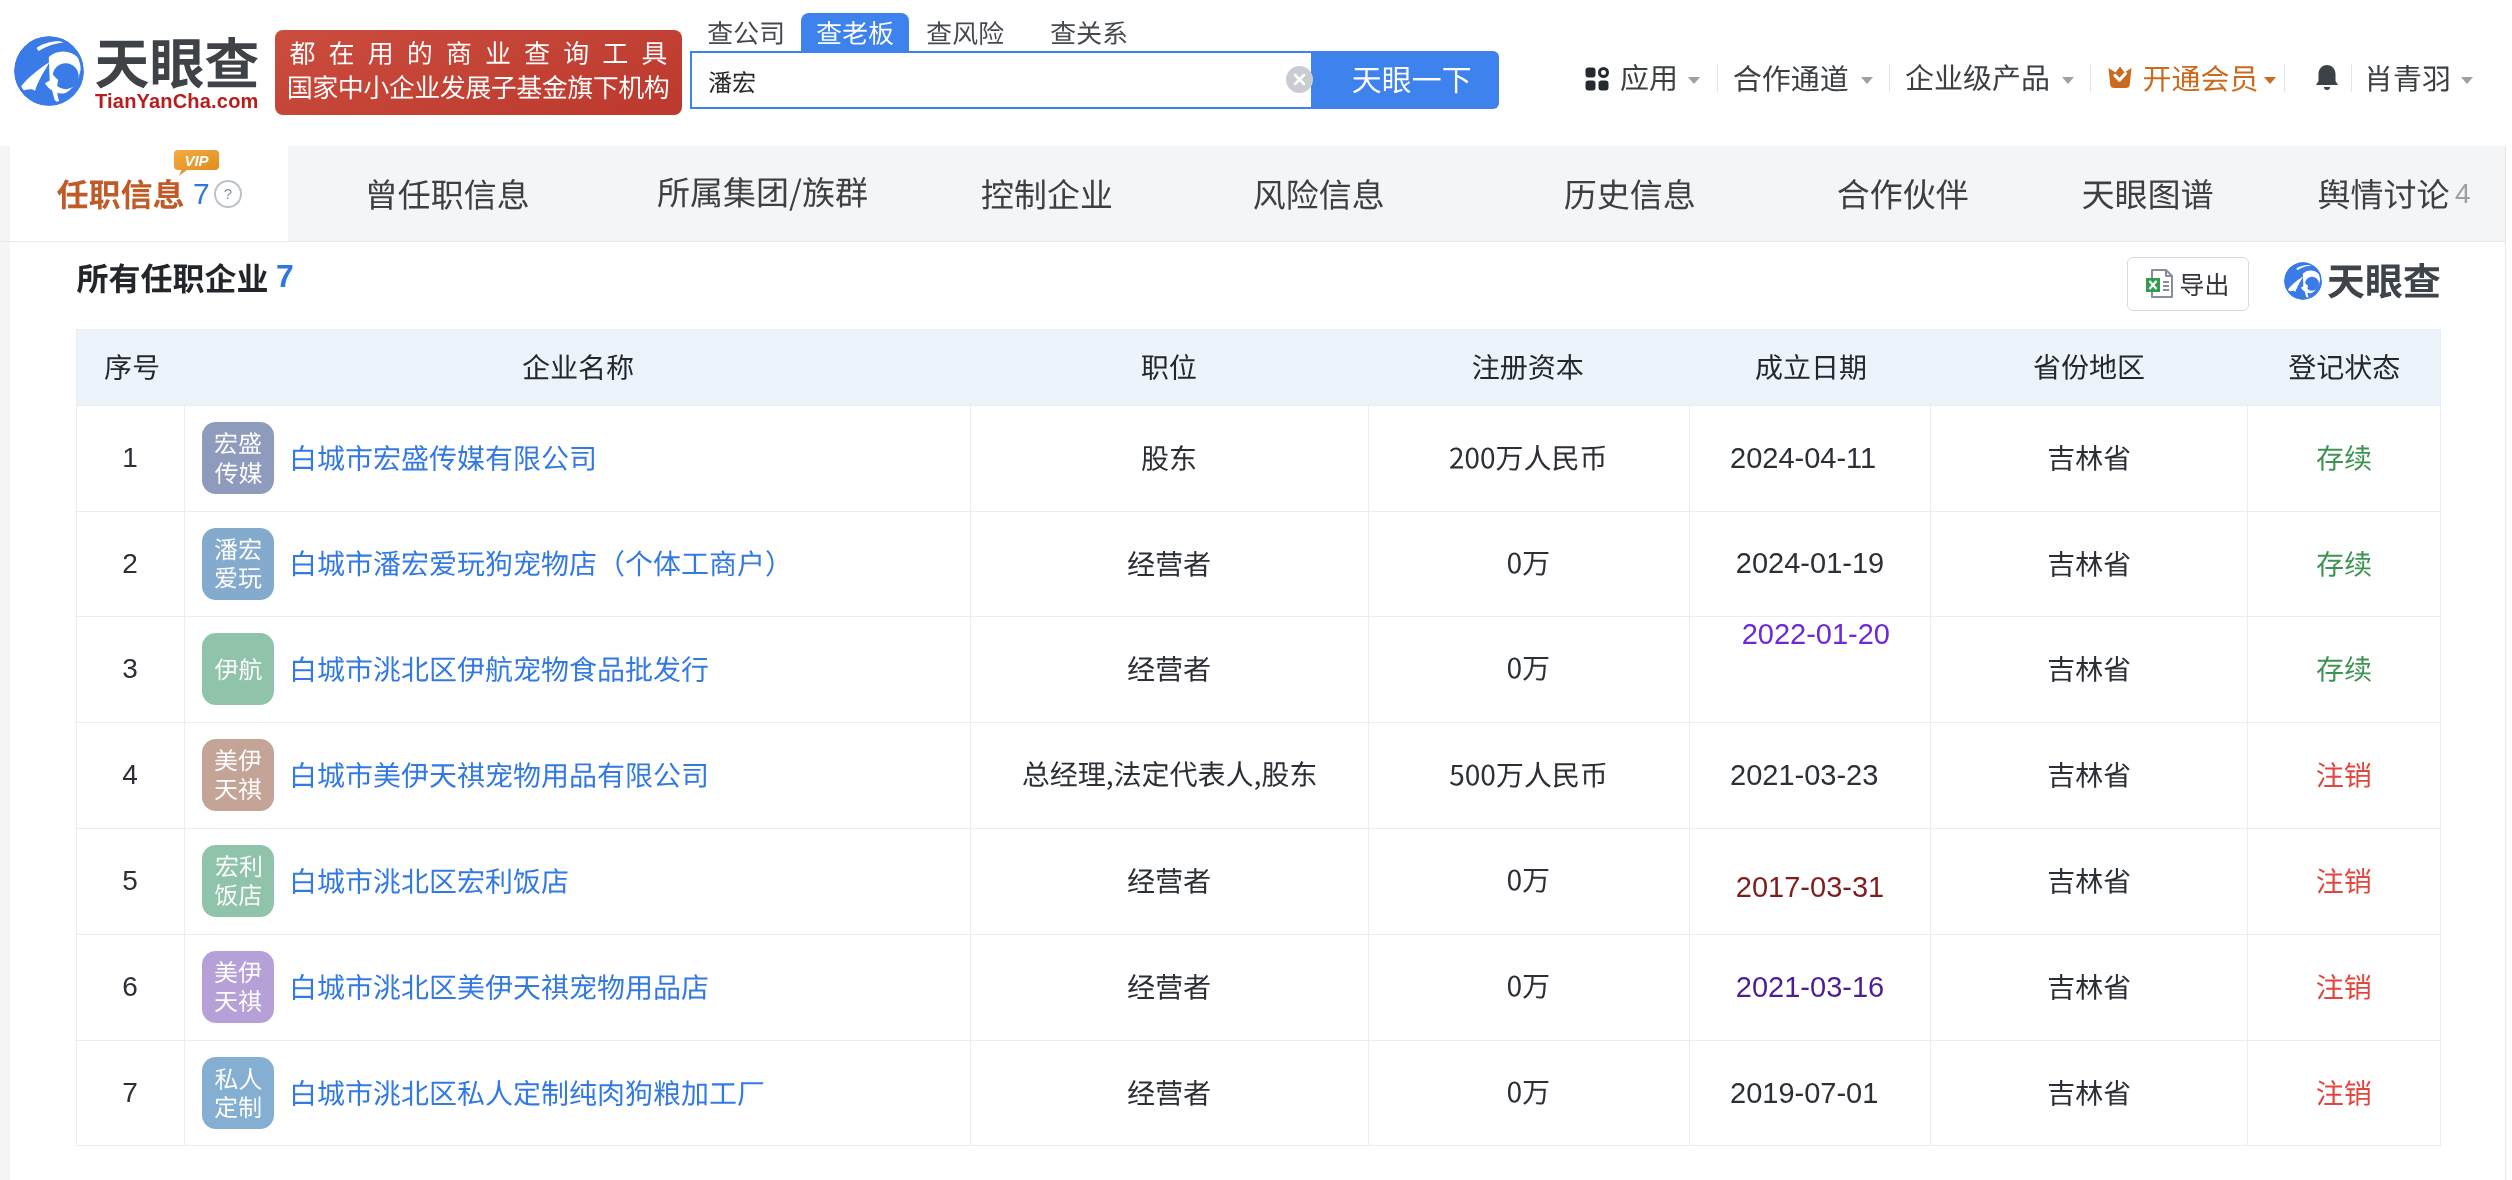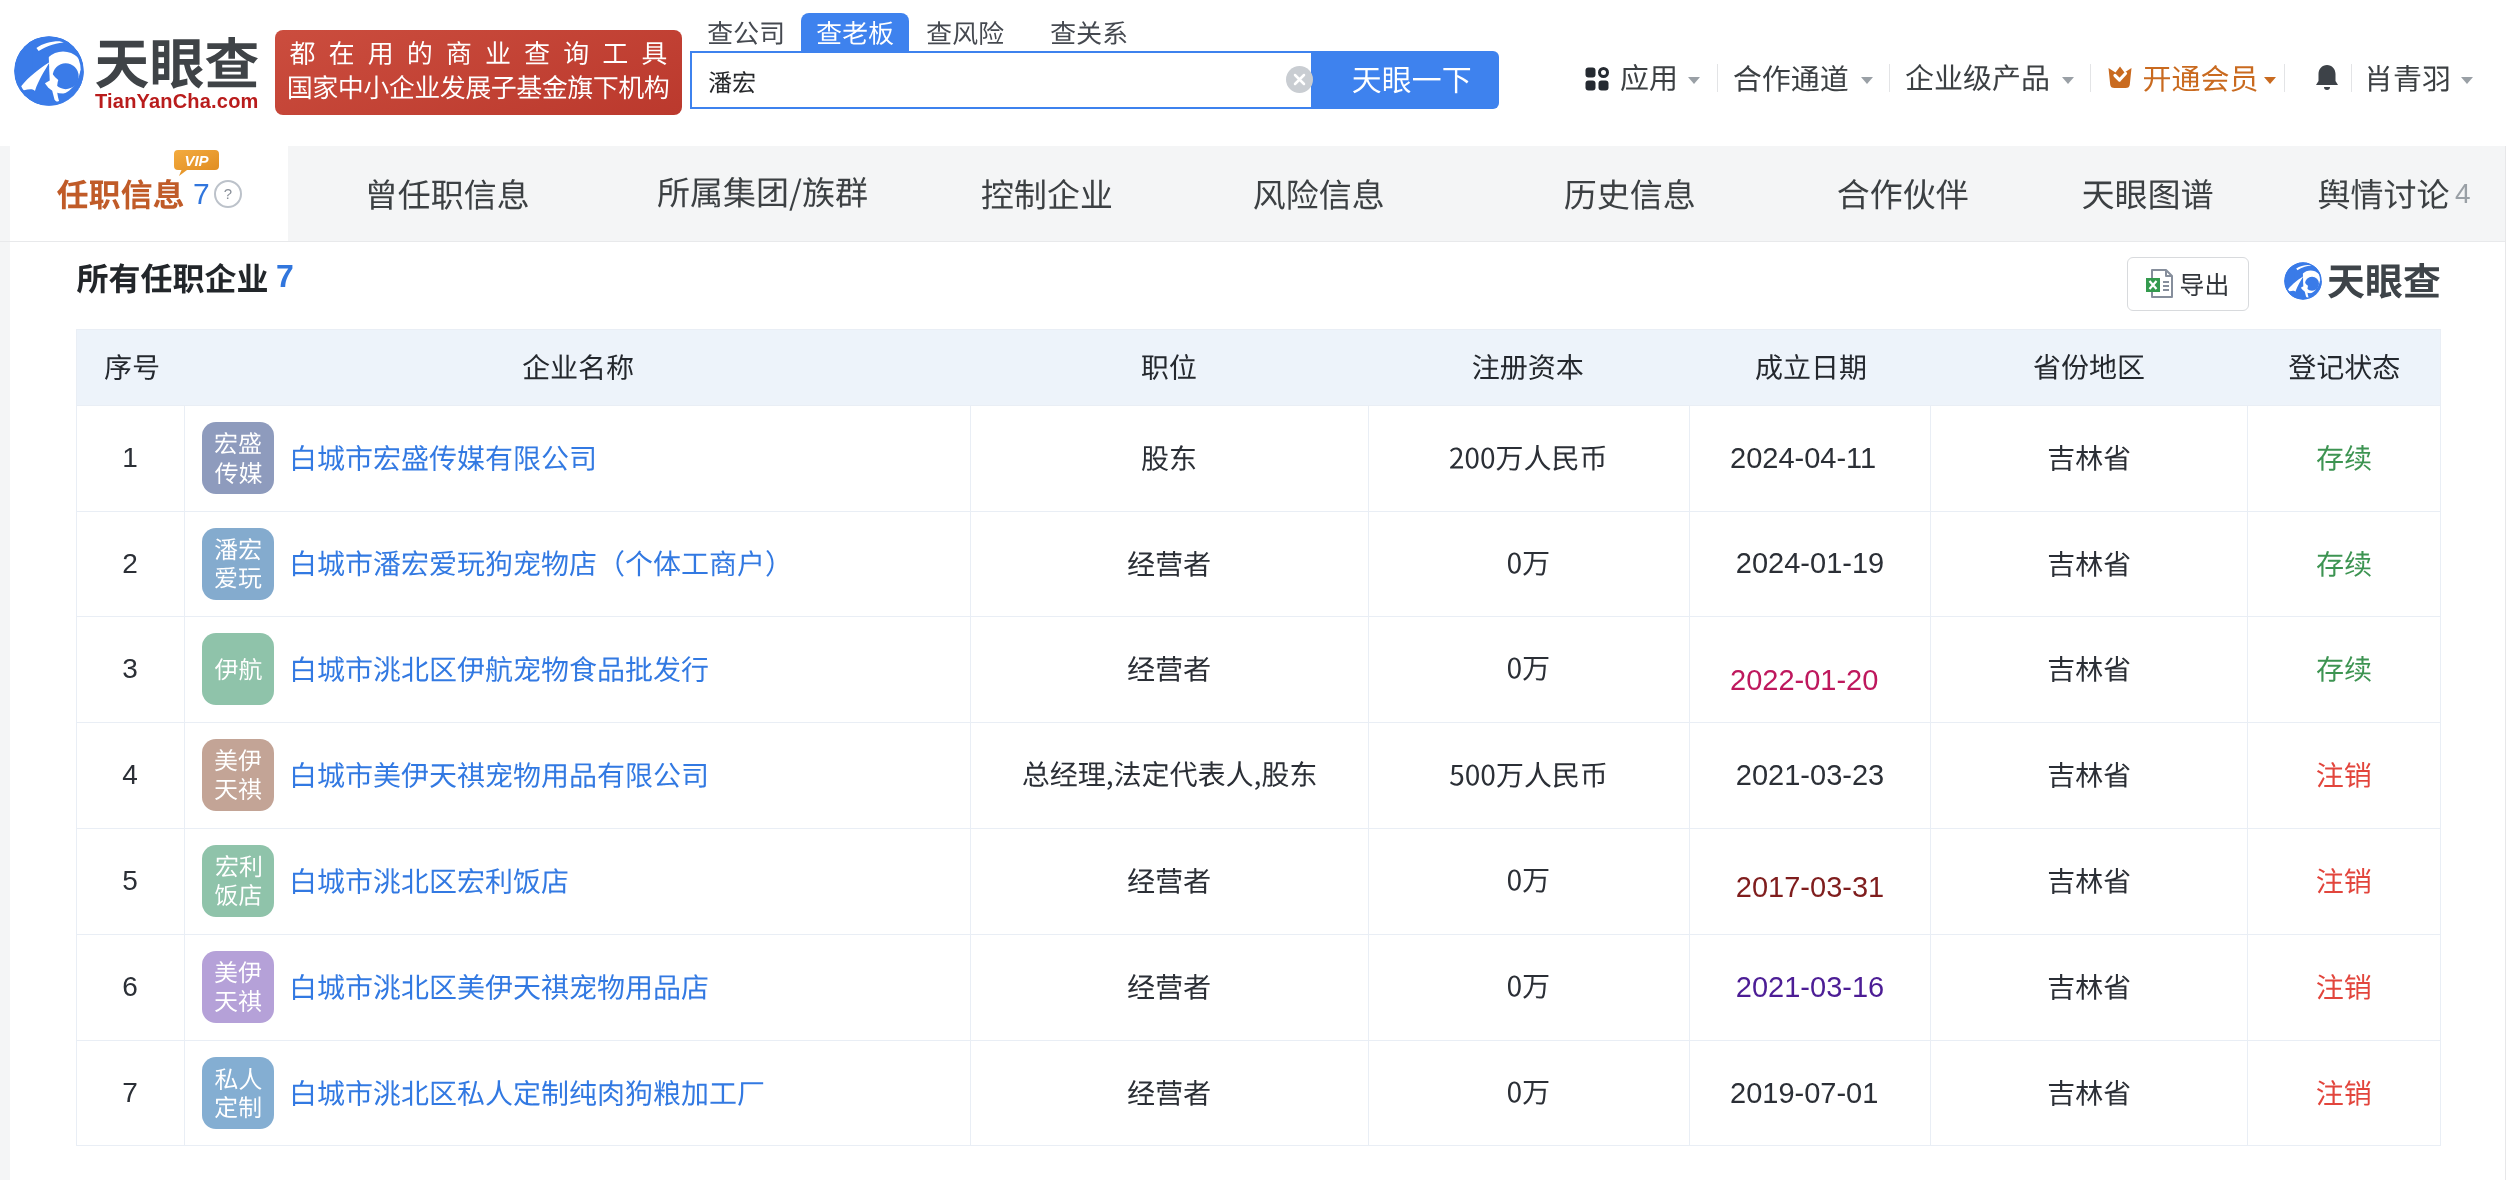--- a/index.html
+++ b/index.html
@@ -630,21 +630,21 @@
     </svg>
     <svg style="position:absolute;left:1128.2px;top:656.1px;" width="84" height="28" fill="#2b2f36">
       <use href="#gr7ecf" transform="translate(-0.9,23.5) scale(0.02800)"></use>
       <use href="#gr8425" transform="translate(27.1,23.5) scale(0.02800)"></use>
       <use href="#gr8005" transform="translate(55.1,23.5) scale(0.02800)"></use>
     </svg>
     <svg style="position:absolute;left:1507.8px;top:657.1px;" width="42" height="26" fill="#2b2f36">
       <use href="#gr30" transform="translate(-1.4,21.4) scale(0.02800)"></use>
       <use href="#gr4e07" transform="translate(14.1,21.4) scale(0.02800)"></use>
     </svg>
-    <div style="position:absolute;left:1730px;top:664px;width:160px;text-align:left;font:29px 'Liberation Sans',sans-serif;color:#be185d">2022-01-20</div>
+    <div style="position:absolute;left:1730px;top:618px;width:160px;text-align:right;font:29px 'Liberation Sans',sans-serif;color:#6d28d9">2022-01-20</div>
     <svg style="position:absolute;left:2048.6px;top:656.0px;" width="83" height="28" fill="#2b2f36">
       <use href="#gr5409" transform="translate(-1.8,23.5) scale(0.02800)"></use>
       <use href="#gr6797" transform="translate(26.2,23.5) scale(0.02800)"></use>
       <use href="#gr7701" transform="translate(54.2,23.5) scale(0.02800)"></use>
     </svg>
     <svg style="position:absolute;left:2317.0px;top:656.1px;" width="56" height="28" fill="#3d9452">
       <use href="#gr5b58" transform="translate(-0.9,23.5) scale(0.02800)"></use>
       <use href="#gr7eed" transform="translate(27.1,23.5) scale(0.02800)"></use>
     </svg>
     <div style="position:absolute;left:120px;top:759.0px;width:20px;text-align:center;font:28px 'Liberation Sans',sans-serif;color:#2b2f36">4</div>
@@ -690,21 +690,21 @@
     </svg>
     <svg style="position:absolute;left:1450.2px;top:762.1px;" width="158" height="28" fill="#2b2f36">
       <use href="#gr35" transform="translate(-0.8,23.4) scale(0.02800)"></use>
       <use href="#gr30" transform="translate(14.8,23.4) scale(0.02800)"></use>
       <use href="#gr30" transform="translate(30.3,23.4) scale(0.02800)"></use>
       <use href="#gr4e07" transform="translate(45.9,23.4) scale(0.02800)"></use>
       <use href="#gr4eba" transform="translate(73.9,23.4) scale(0.02800)"></use>
       <use href="#gr6c11" transform="translate(101.9,23.4) scale(0.02800)"></use>
       <use href="#gr5e01" transform="translate(129.9,23.4) scale(0.02800)"></use>
     </svg>
-    <div style="position:absolute;left:1730px;top:758.5px;width:160px;text-align:center;font:29px 'Liberation Sans',sans-serif;color:#2b2f36">2021-03-23</div>
+    <div style="position:absolute;left:1730px;top:758.5px;width:160px;text-align:left;font:29px 'Liberation Sans',sans-serif;color:#2b2f36">2021-03-23</div>
     <svg style="position:absolute;left:2048.6px;top:762.0px;" width="83" height="28" fill="#2b2f36">
       <use href="#gr5409" transform="translate(-1.8,23.5) scale(0.02800)"></use>
       <use href="#gr6797" transform="translate(26.2,23.5) scale(0.02800)"></use>
       <use href="#gr7701" transform="translate(54.2,23.5) scale(0.02800)"></use>
     </svg>
     <svg style="position:absolute;left:2317.2px;top:762.1px;" width="56" height="28" fill="#e2453c">
       <use href="#gr6ce8" transform="translate(-1.2,23.6) scale(0.02800)"></use>
       <use href="#gr9500" transform="translate(26.8,23.6) scale(0.02800)"></use>
     </svg>
     <div style="position:absolute;left:120px;top:865.0px;width:20px;text-align:center;font:28px 'Liberation Sans',sans-serif;color:#2b2f36">5</div>

